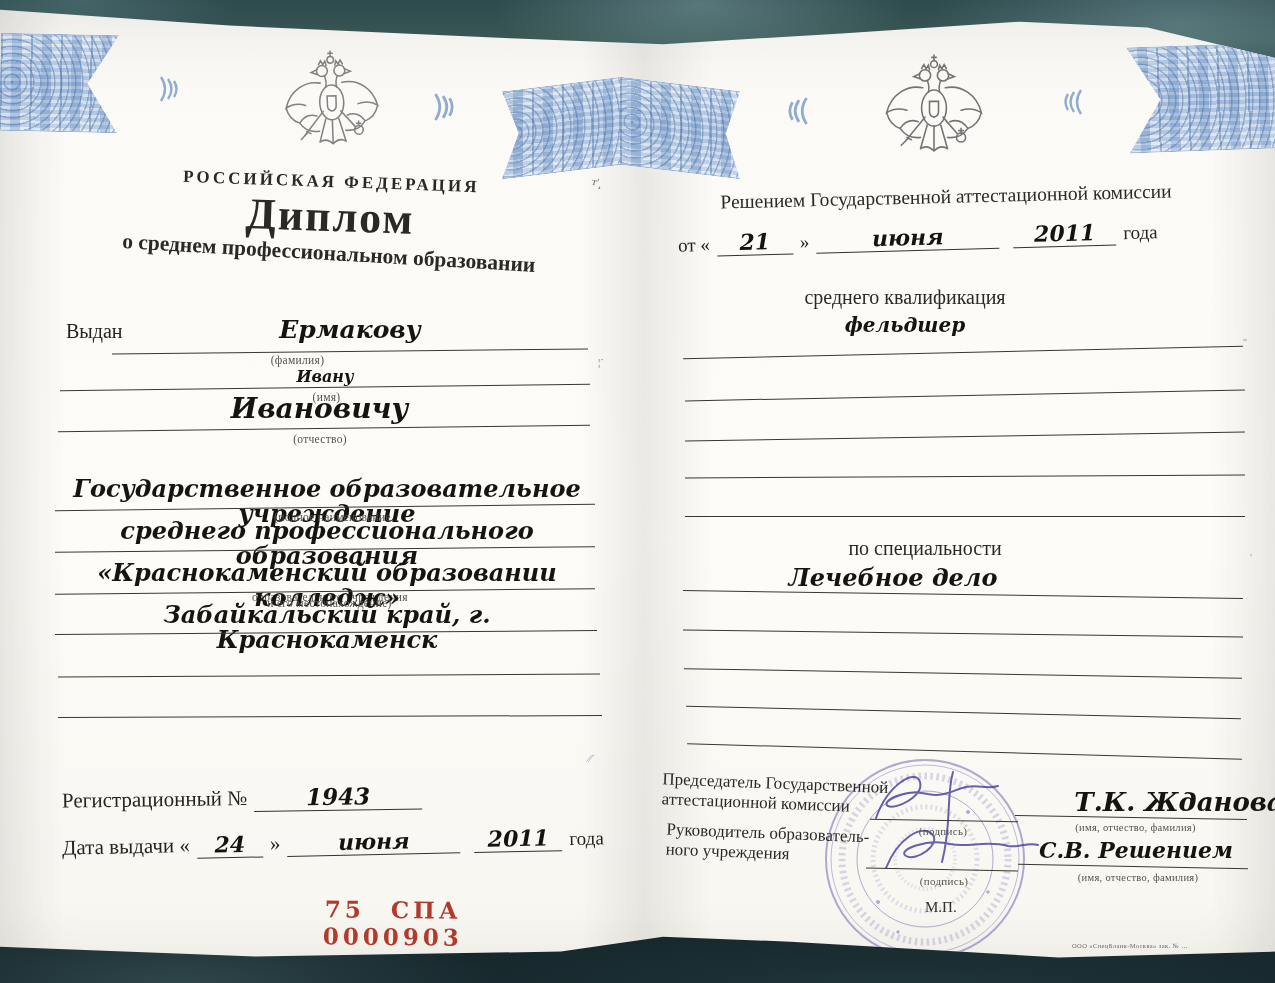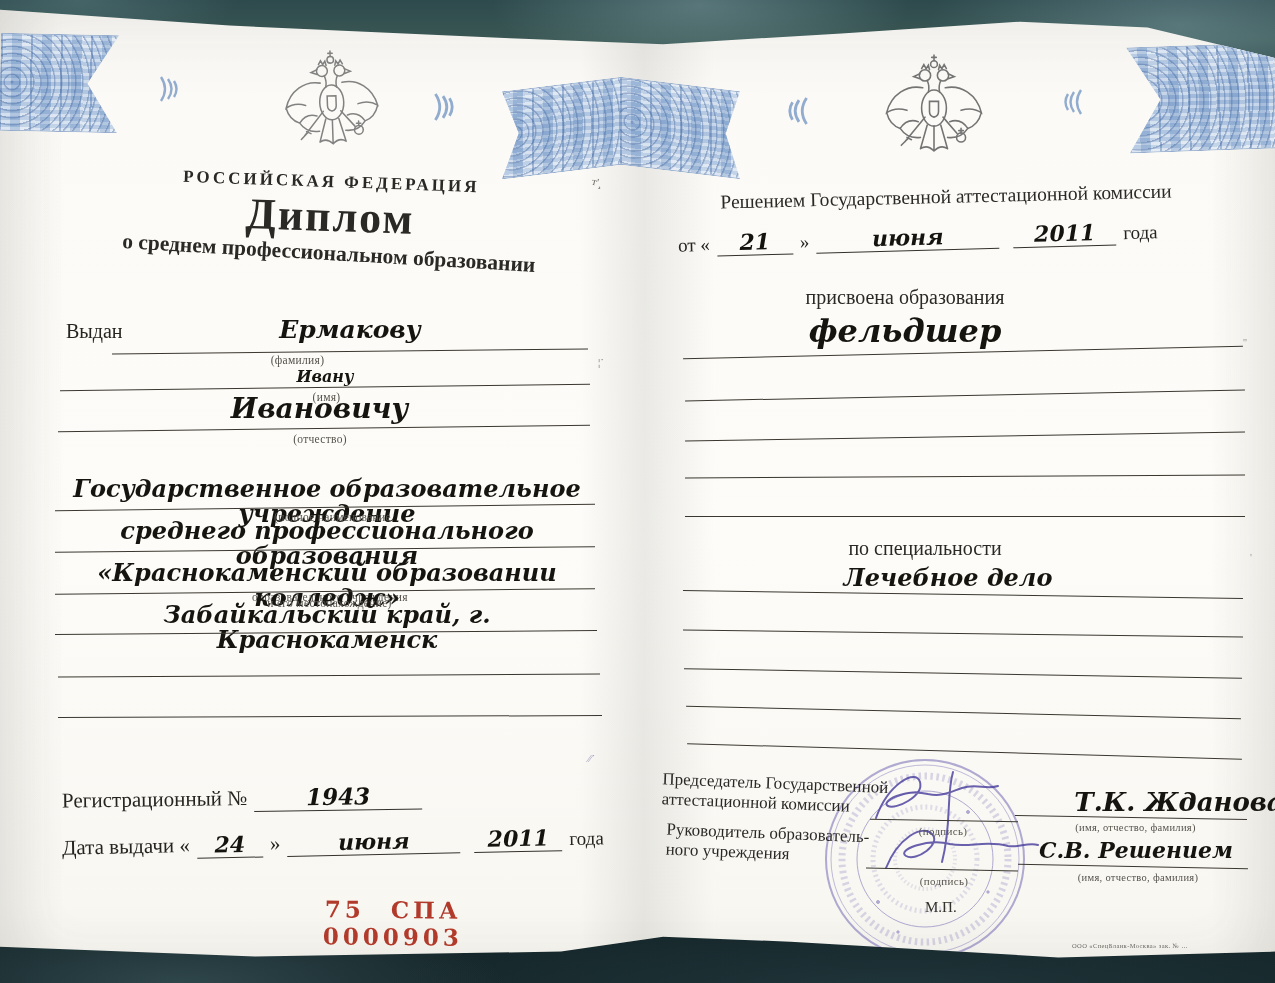--- a/index.html
+++ b/index.html
@@ -201,31 +201,31 @@
 
     <div class="row" style="left:678px;top:226px;transform:rotate(-1.6deg);">
       <span class="lbl" style="font-size:19px;">от «</span>
       <span class="vbox" style="min-width:68px;">21</span>
       <span class="lbl" style="font-size:19px;">»</span>
       <span class="vbox" style="min-width:175px;">июня</span>
       <span class="vbox" style="min-width:95px;">2011</span>
       <span class="lbl" style="font-size:19px;">года</span>
     </div>
 
-    <div style="position:absolute;left:665px;top:286px;width:480px;text-align:center;font-size:20px;color:#2b2925;">присвоена образования</div>
-    <div class="val" style="left:680px;top:315px;width:450px;font-size:32px;">фельдшер</div>
+    <div style="position:absolute;left:665px;top:286px;width:480px;text-align:center;font-size:20px;color:#2b2925;">среднего квалификация</div>
+    <div class="val" style="left:680px;top:315px;width:450px;font-size:20px;">фельдшер</div>
     <div class="ln" style="left:683px;top:352px;width:560px;transform:rotate(-1.3deg)"></div>
 
     <div class="ln" style="left:685px;top:395px;width:560px;transform:rotate(-1.1deg)"></div>
     <div class="ln" style="left:685px;top:436px;width:560px;transform:rotate(-.9deg)"></div>
     <div class="ln" style="left:685px;top:476px;width:560px;transform:rotate(-.3deg)"></div>
     <div class="ln" style="left:685px;top:516px;width:560px;"></div>
 
     <div style="position:absolute;left:690px;top:537px;width:470px;text-align:center;font-size:20px;color:#2b2925;">по специальности</div>
-    <div class="val" style="left:718px;top:565px;width:460px;font-size:24px;">Лечебное дело</div>
+    <div class="val" style="left:663px;top:565px;width:460px;font-size:24px;">Лечебное дело</div>
     <div class="ln" style="left:683px;top:594px;width:560px;transform:rotate(.8deg)"></div>
 
     <div class="ln" style="left:683px;top:633px;width:560px;transform:rotate(.7deg)"></div>
     <div class="ln" style="left:684px;top:673px;width:558px;transform:rotate(1deg)"></div>
     <div class="ln" style="left:686px;top:712px;width:555px;transform:rotate(1.3deg)"></div>
     <div class="ln" style="left:687px;top:751px;width:555px;transform:rotate(1.6deg)"></div>
 
     <svg style="position:absolute;left:818px;top:752px;opacity:.55" width="215" height="215" viewBox="0 0 215 215" fill="none" stroke="#7468b4">
       <circle cx="107" cy="107" r="99" stroke-width="2"></circle>
       <circle cx="107" cy="107" r="94" stroke-width=".8"></circle>

